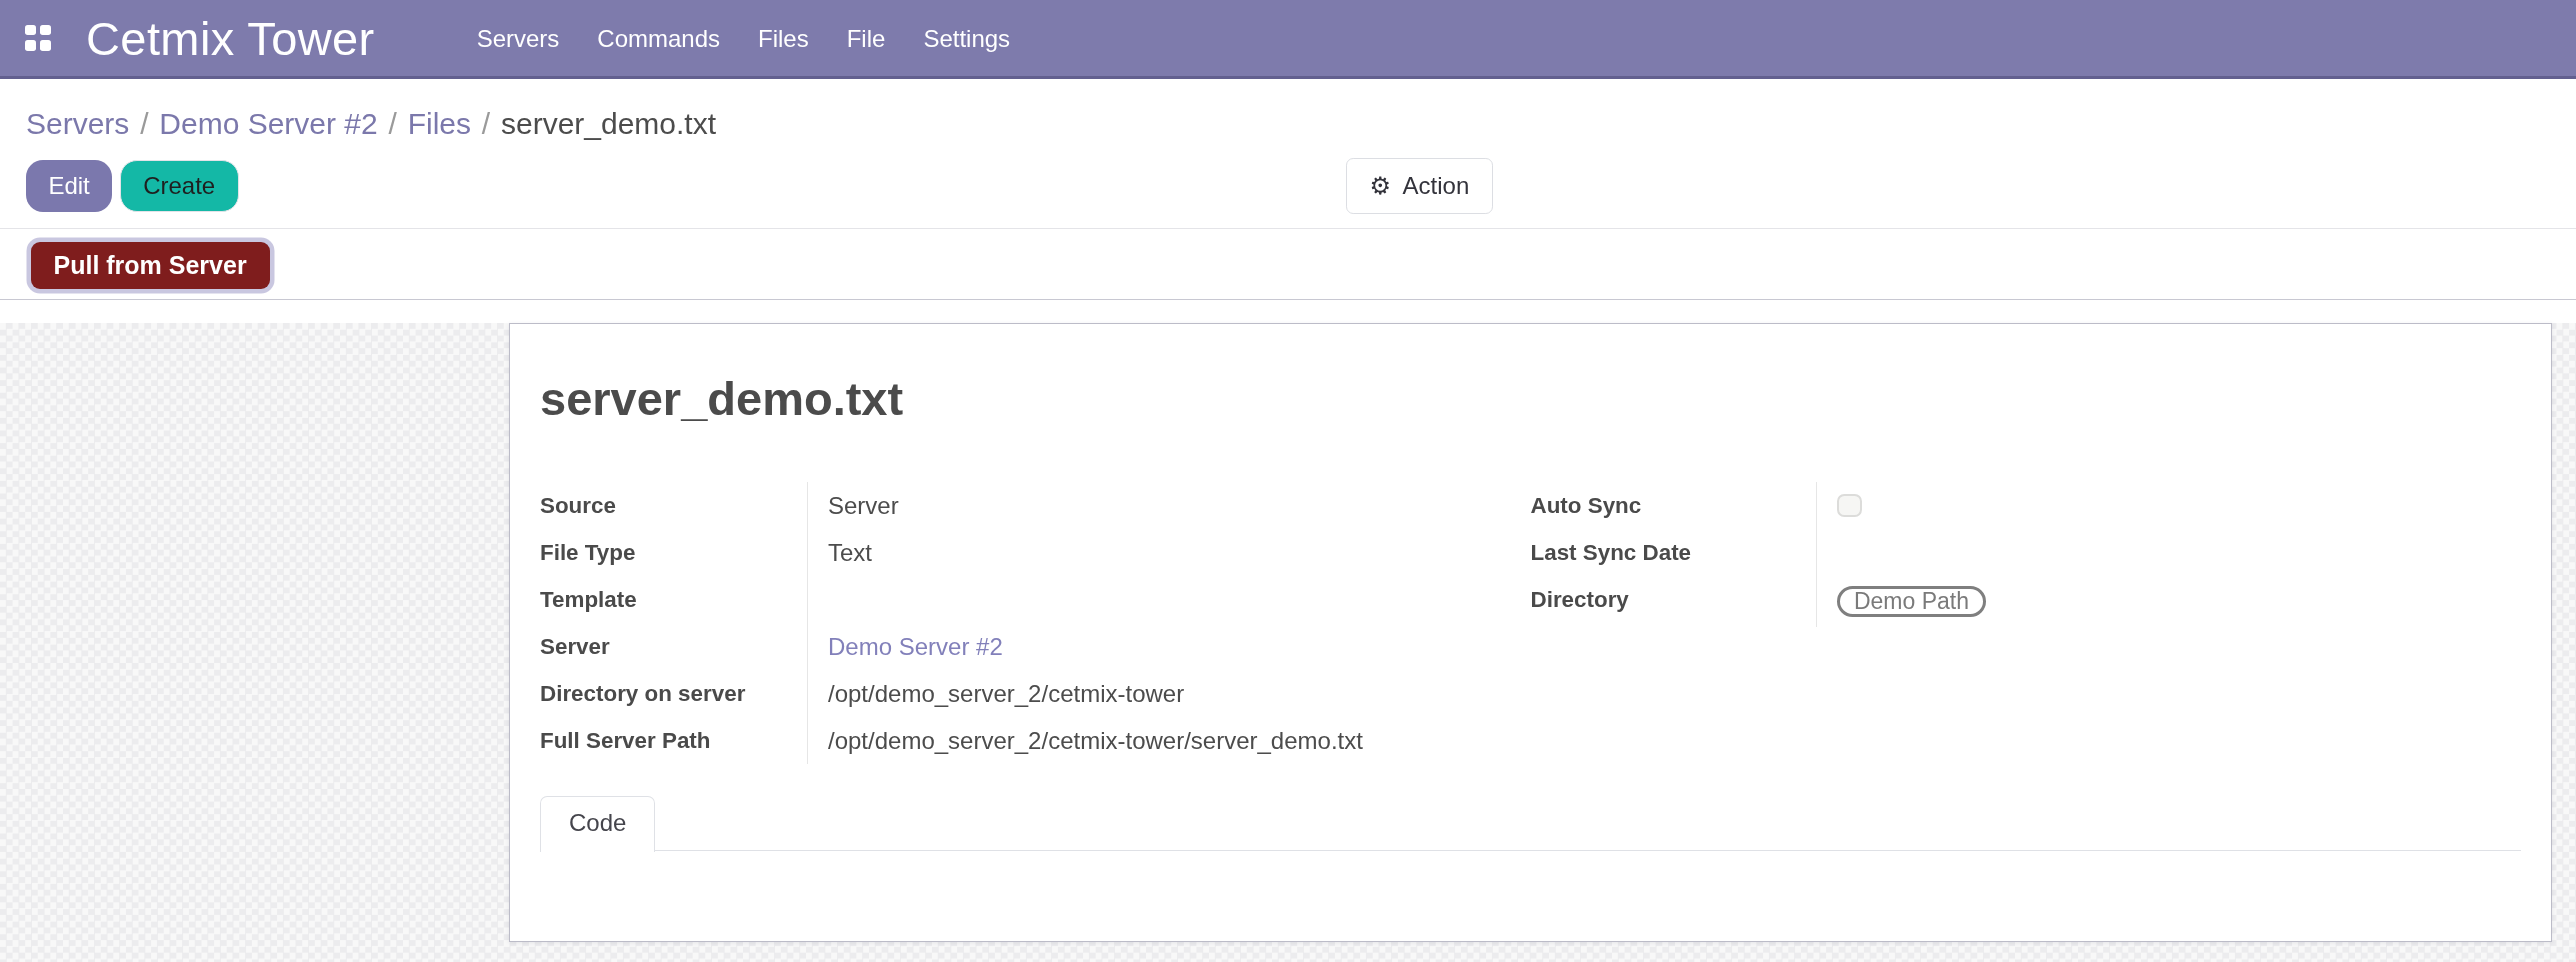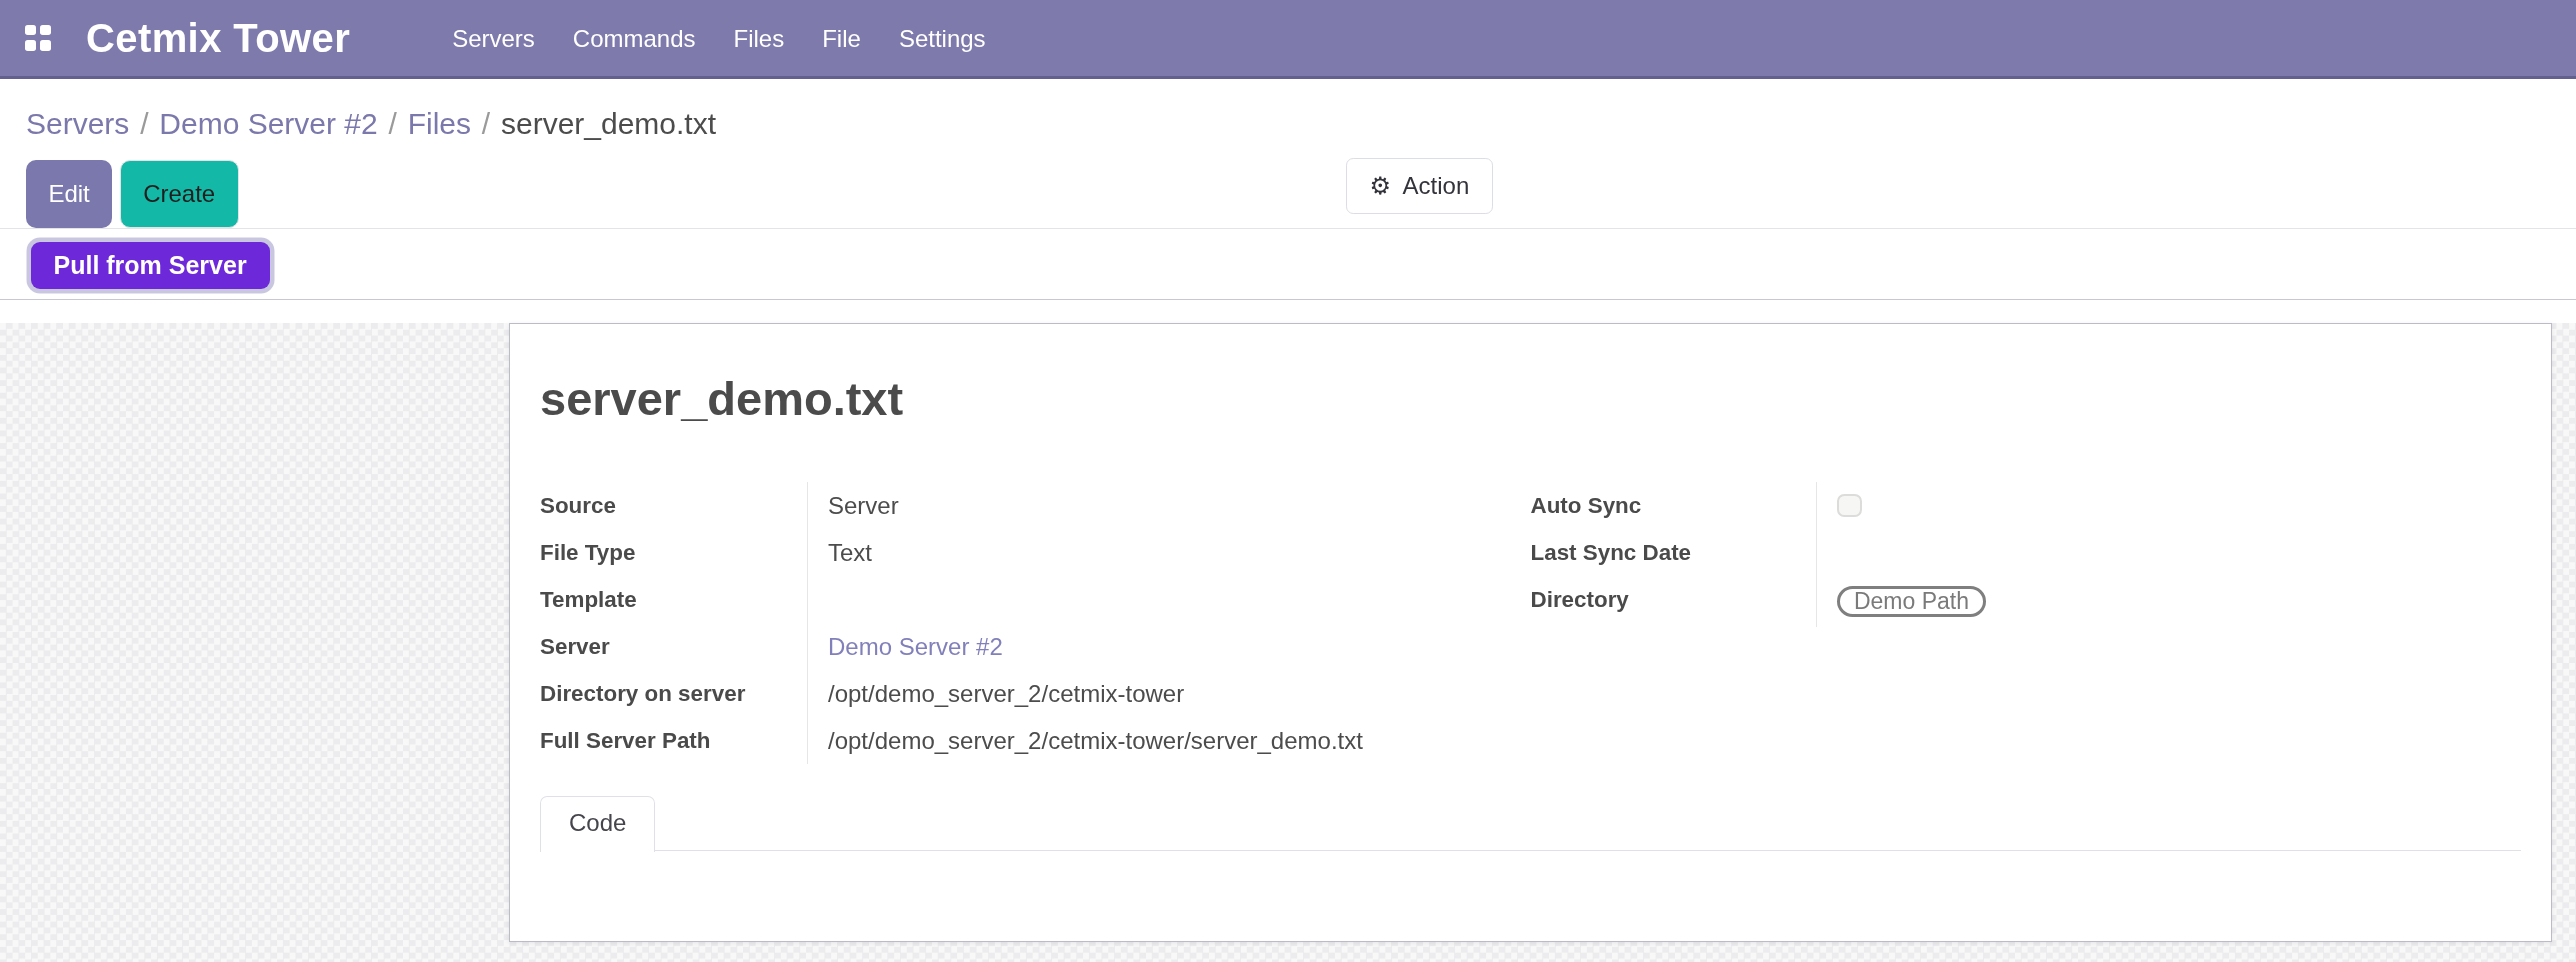--- a/index.html
+++ b/index.html
@@ -6,45 +6,45 @@
   html,body { width:2576px; height:962px; overflow:hidden; background:#fff;
               font-family:"Liberation Sans", sans-serif; }
 
   
   .navbar { height:79px; background:#7e7bac; border-bottom:3.6px solid #63608f;
             display:flex; align-items:center; }
   .apps-btn { margin-left:25px; width:27px; height:27px; display:grid;
               grid-template-columns:10.8px 10.8px; grid-template-rows:10.8px 10.8px; gap:4.5px;
               cursor:pointer; }
   .apps-btn span { background:#fff; border-radius:2.7px; }
-  .brand { margin-left:34px; font-size:40px; font-weight:bold; color:#fff; letter-spacing:0.4px; }
+  .brand { margin-left:34px; font-size:47px; font-weight:normal; color:#fff; letter-spacing:0.4px; }
   .nav-menu { margin-left:83px; display:flex; align-items:center; height:100%; }
   .nav-item { padding:0 19px; font-size:24px; color:#fff; line-height:75px; cursor:pointer; }
 
   
   .breadcrumb { padding:27px 8px 0 26px; font-size:30px; color:#8a8a8a; line-height:36px; }
   .breadcrumb .bc-link { color:#7b78ab; cursor:pointer; }
   .breadcrumb .bc-sep { color:#9a9a9a; margin:0 10.8px; }
   .breadcrumb .bc-current { color:#4c4c4c; }
 
   .btn-row { position:relative; margin:18px 0 0 26px; height:52px; }
-  .btn { display:inline-flex; align-items:center; justify-content:center; height:68px;
-         border-radius:10px; font-size:24px; padding:0 22.4px; border:none; cursor:pointer;
+  .btn { display:inline-flex; align-items:center; justify-content:center; height:52px;
+         border-radius:17px; font-size:24px; padding:0 22.4px; border:none; cursor:pointer;
          font-family:"Liberation Sans", sans-serif; vertical-align:top; }
   .btn-edit { background:#7b78ad; color:#fff; }
   .btn-create { background:#14b8a6; border:1.8px solid #e3e3e8; color:#1f1f1f; margin-left:3.6px; }
   .btn-action { position:absolute; left:1320px; top:-1.8px; height:56px; background:#fff;
                 border:1.8px solid #dcdee3; border-radius:7.2px; color:#33333b; gap:11.7px; }
   .gear { font-family:"DejaVu Sans", sans-serif; font-size:24px; line-height:1; }
 
   .divider-1 { border-top:1.8px solid #e4e4e8; margin-top:16px; }
   .divider-2 { border-top:1.8px solid #c8c8d2; }
 
   .action-row { padding:12.6px 0 10.8px 26px; }
-  .btn-pull { height:47px; background:#6d28d9; color:#fff; font-size:25px; font-weight:600;
+  .btn-pull { height:47px; background:#7f1d1d; color:#fff; font-size:25px; font-weight:600;
               border-radius:9px; padding:0 23px; box-shadow:0 0 0 4.5px #c9c7e0; margin-left:4.5px; }
 
   
   .content { height:661px; background-color:#f8f8f8;
              background-image:conic-gradient(#ececee 90deg, transparent 90deg 180deg,
                               #ececee 180deg 270deg, transparent 270deg);
              background-size:12.6px 12.6px; }
 
   
   .card { margin-left:509px; margin-top:22.4px; width:2043px; height:619px; background:#fff;

